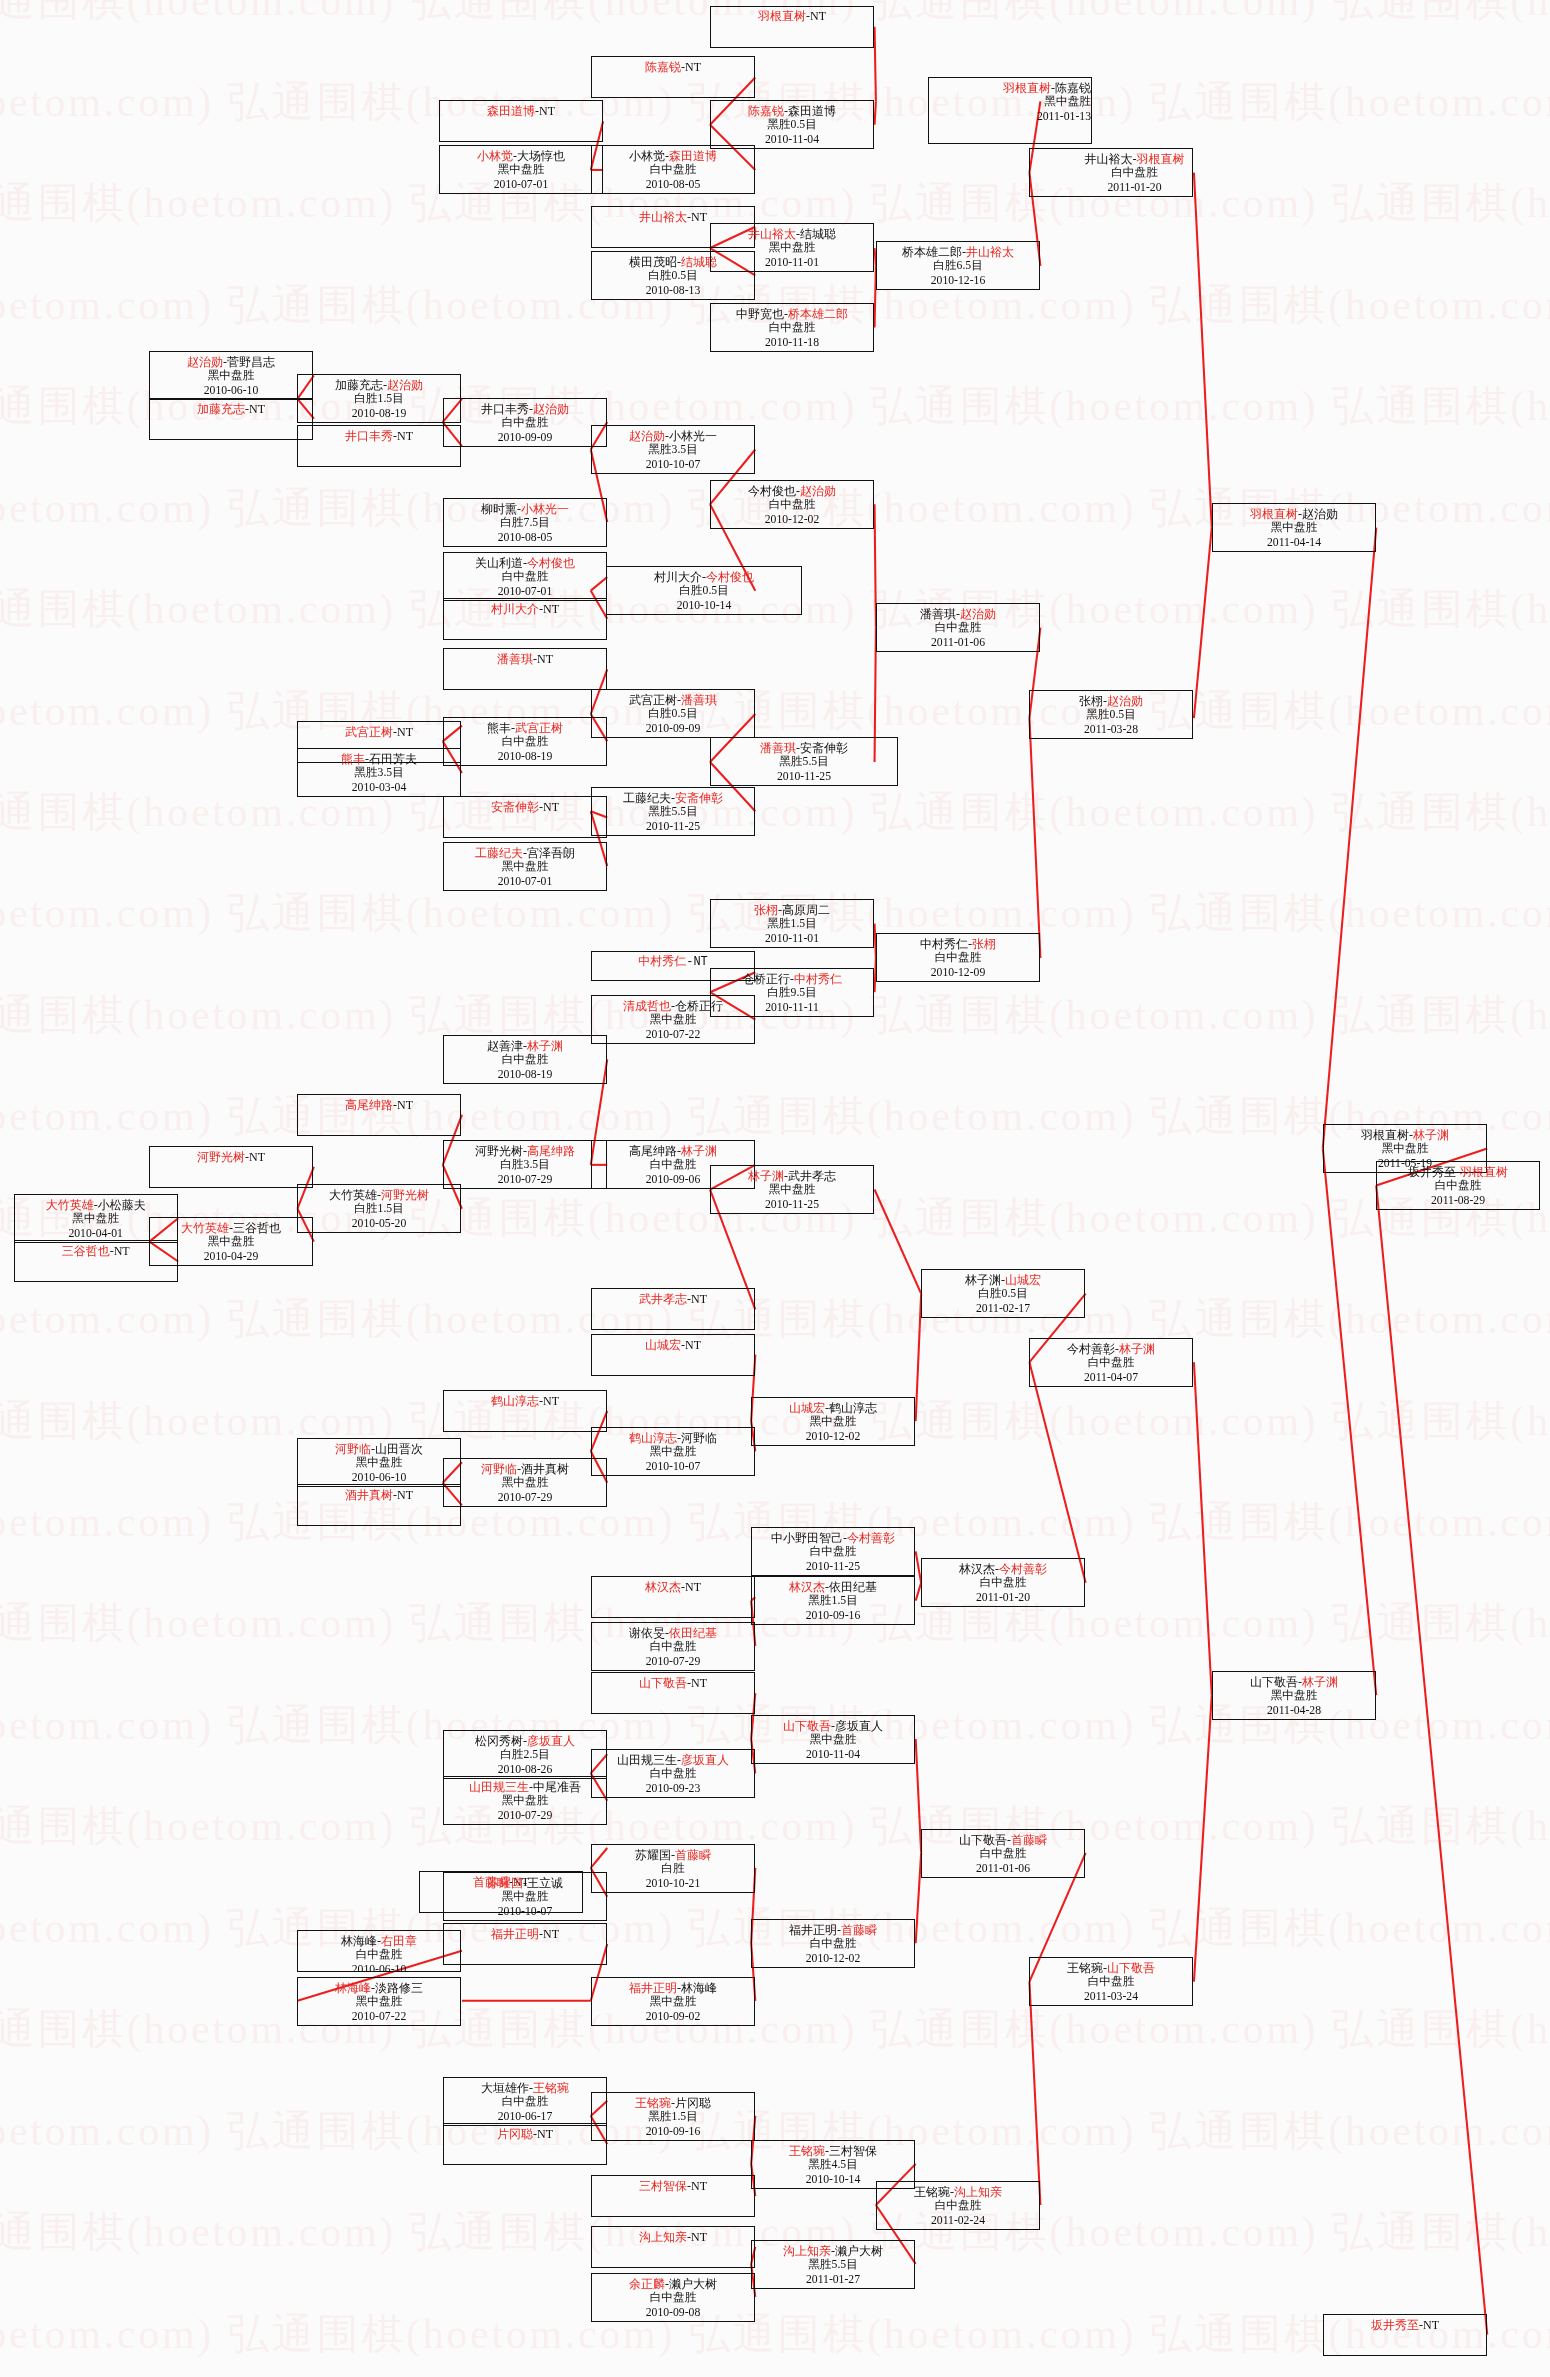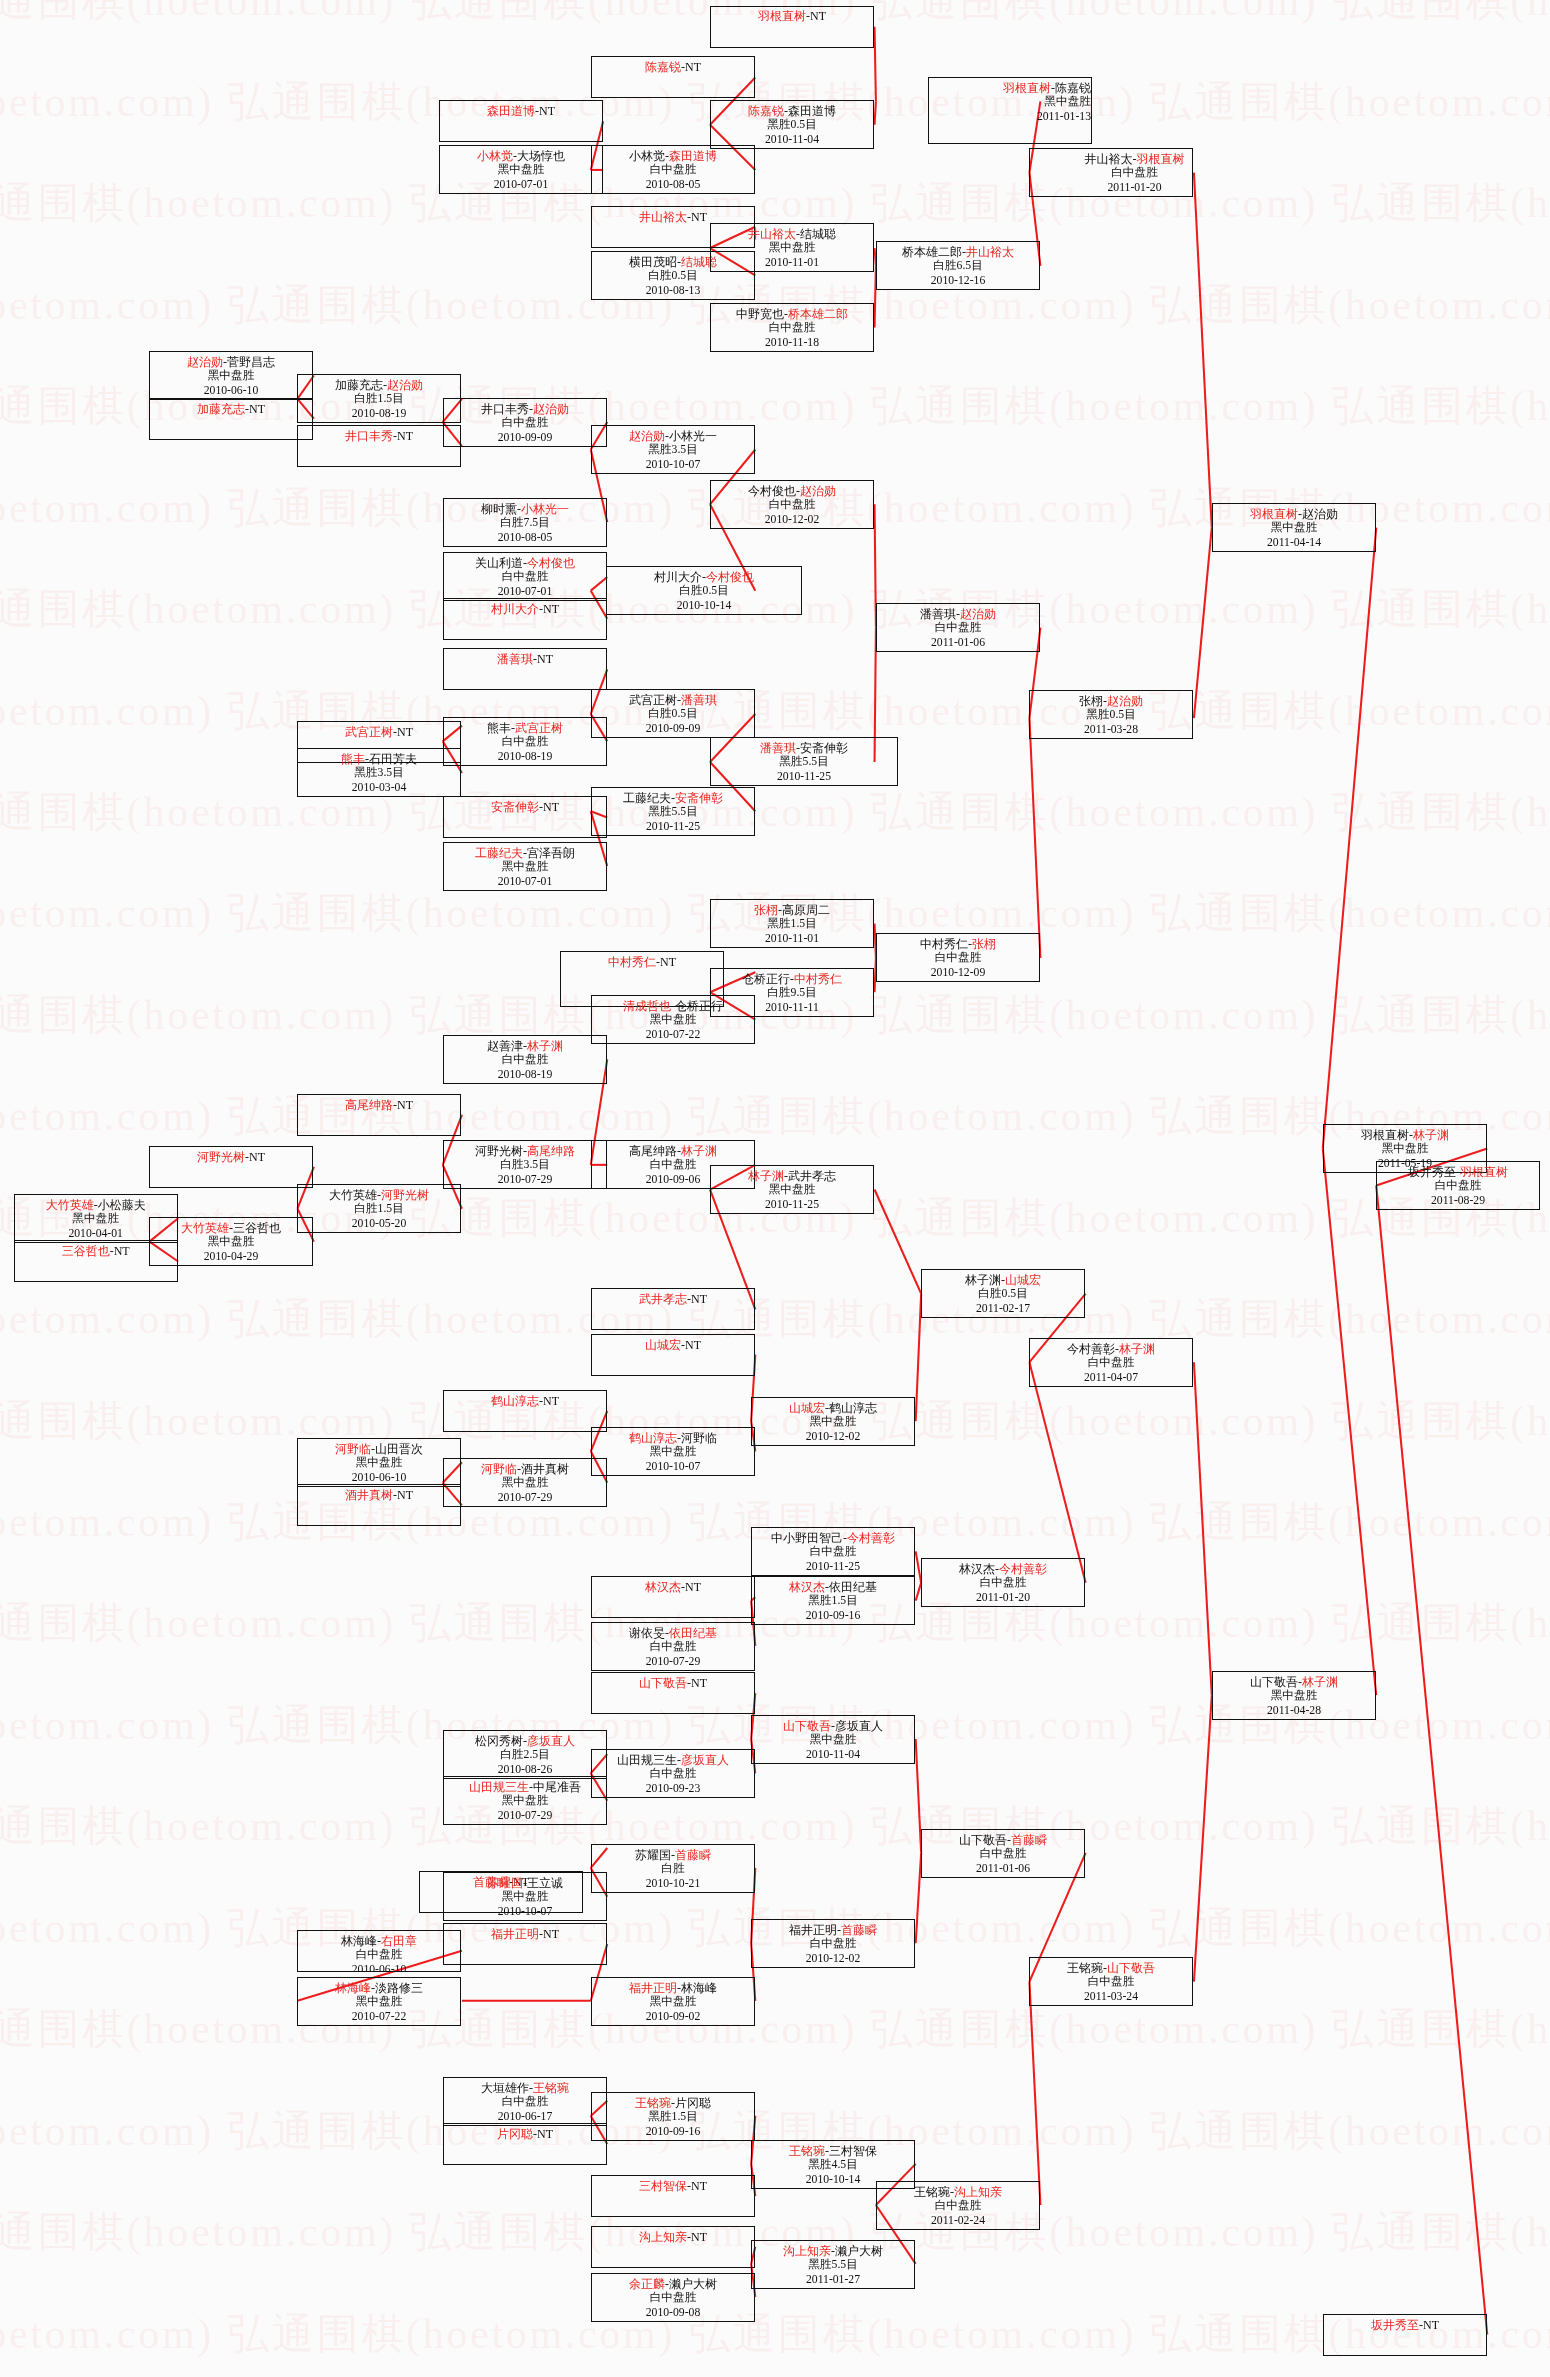--- a/index.html
+++ b/index.html
@@ -324,21 +324,21 @@
     <div class="node" style="left: 710px; top: 737px; width: 188px; height: 49px;">
       <span class="ln title"><span class="red">潘善琪</span><span class="sep">-</span><span class="blk">安斋伸彰</span></span>
       <span class="ln sub">黑胜5.5目</span>
       <span class="ln sub mono">2010-11-25</span>
     </div>
     <div class="node" style="left: 876px; top: 603px; width: 164px; height: 49px;">
       <span class="ln title"><span class="blk">潘善琪</span><span class="sep">-</span><span class="red">赵治勋</span></span>
       <span class="ln sub">白中盘胜</span>
       <span class="ln sub mono">2011-01-06</span>
     </div>
-    <div class="node" style="left: 560px; top: 951px; width: 164px; height: 56px;">
+    <div class="node" style="left: 591px; top: 951px; width: 164px; height: 30px; font-family: Liberation Mono, monospace;">
       <span class="ln title"><span class="red">中村秀仁</span><span class="sep">-</span><span class="blk">NT</span></span>
     </div>
     <div class="node" style="left: 591px; top: 995px; width: 164px; height: 49px;">
       <span class="ln title"><span class="red">清成哲也</span><span class="sep">-</span><span class="blk">仓桥正行</span></span>
       <span class="ln sub">黑中盘胜</span>
       <span class="ln sub mono">2010-07-22</span>
     </div>
     <div class="node" style="left: 710px; top: 899px; width: 164px; height: 49px;">
       <span class="ln title"><span class="red">张栩</span><span class="sep">-</span><span class="blk">高原周二</span></span>
       <span class="ln sub">黑胜1.5目</span>

